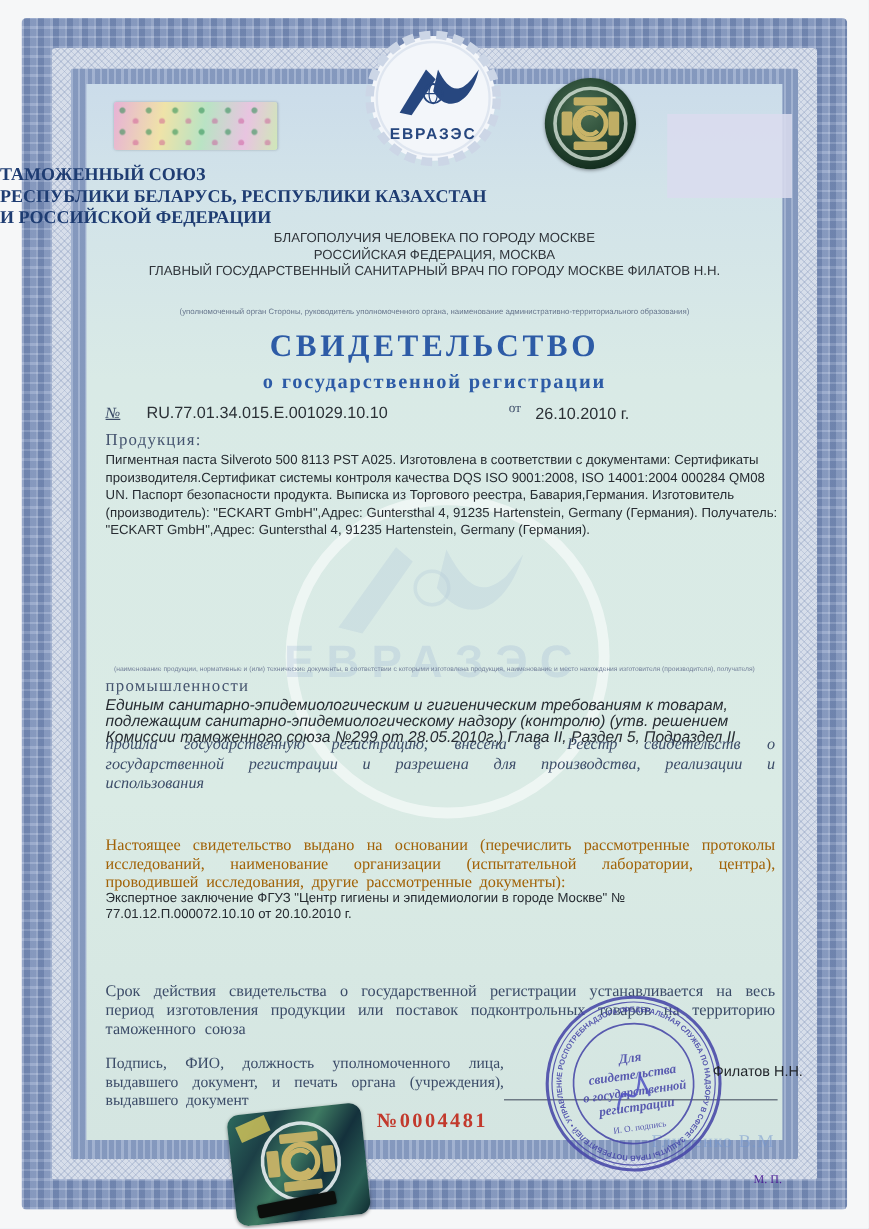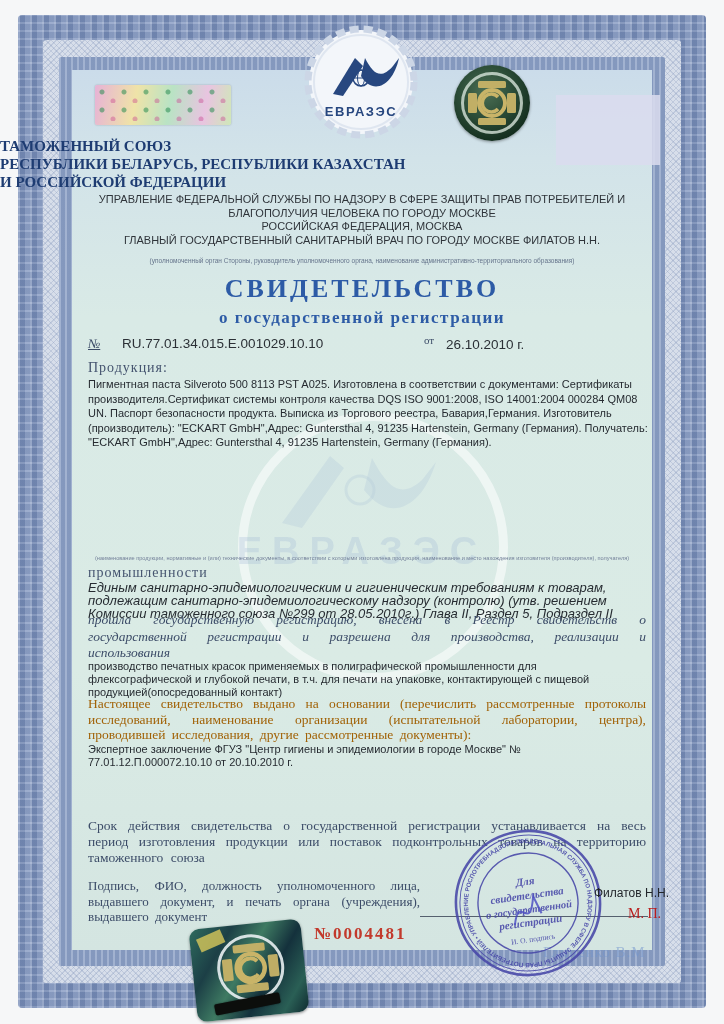--- a/index.html
+++ b/index.html
@@ -73,21 +73,21 @@
   .p-validity{position:absolute;left:88px;top:818px;width:558px;z-index:3;font-family:"Liberation Serif",serif;
       font-size:13.5px;line-height:16px;color:#3c4c68;text-align:justify;word-spacing:4px;}
   .p-sign{position:absolute;left:88px;top:878px;width:332px;z-index:3;font-family:"Liberation Serif",serif;
       font-size:13px;line-height:15.5px;color:#3c4c68;text-align:justify;word-spacing:3px;}
   
   .sig-line{position:absolute;left:420px;top:916px;width:228px;height:1px;background:#55606e;z-index:3;}
   .stamp{position:absolute;left:452px;top:827px;width:152px;height:152px;z-index:4;transform:rotate(-8deg);opacity:.88;}
   .filatov{position:absolute;left:594px;top:886px;z-index:5;font-size:12px;color:#22262b;}
   .faint-name{position:absolute;left:543px;top:944px;z-index:3;font-family:"Liberation Serif",serif;
       font-size:15px;color:rgba(115,150,205,.55);letter-spacing:1px;white-space:nowrap;}
-  .mp{position:absolute;left:628px;top:906px;z-index:5;font-family:"Liberation Serif",serif;font-size:14px;color:#b91c1c;}
+  .mp{position:absolute;left:628px;top:978px;z-index:5;font-family:"Liberation Serif",serif;font-size:10px;color:#4c1d95;}
   .serial{position:absolute;left:314px;top:924px;z-index:5;font-family:"Liberation Serif",serif;
       font-weight:bold;font-size:17px;letter-spacing:2px;color:#c2392c;}
   .holo-sticker{position:absolute;left:193px;top:924px;width:112px;height:93px;z-index:5;transform:rotate(-6deg);
       border-radius:10px;overflow:hidden;
       background:linear-gradient(125deg,#2e6b5e 0%,#1c3f46 25%,#3e7a62 45%,#14313c 65%,#2a5f55 85%,#0f2a30 100%);
       box-shadow:0 1px 3px rgba(0,0,0,.45);}
   .holo-sticker .patch1{position:absolute;left:8px;top:6px;width:26px;height:14px;background:#d8c85a;opacity:.8;transform:rotate(-18deg);}
   .holo-sticker svg{position:absolute;inset:0;}
   .holo-sticker .label{position:absolute;left:18px;bottom:8px;width:66px;height:11px;background:#0c0e0c;
       transform:rotate(-5deg);border-radius:2px;box-shadow:0 0 2px rgba(0,0,0,.6);}
@@ -146,21 +146,20 @@
 
   <div class="lavender-patch"></div>
 
   <div class="union-title">
     <div>ТАМОЖЕННЫЙ СОЮЗ</div>
     <div>РЕСПУБЛИКИ БЕЛАРУСЬ, РЕСПУБЛИКИ КАЗАХСТАН</div>
     <div>И РОССИЙСКОЙ ФЕДЕРАЦИИ</div>
   </div>
 
   <div class="authority">
-    <div>УПРАВЛЕНИЕ ФЕДЕРАЛЬНОЙ СЛУЖБЫ ПО НАДЗОРУ В СФЕРЕ ЗАЩИТЫ ПРАВ ПОТРЕБИТЕЛЕЙ И</div>
     <div>БЛАГОПОЛУЧИЯ ЧЕЛОВЕКА ПО ГОРОДУ МОСКВЕ</div>
     <div>РОССИЙСКАЯ ФЕДЕРАЦИЯ, МОСКВА</div>
     <div>ГЛАВНЫЙ ГОСУДАРСТВЕННЫЙ САНИТАРНЫЙ ВРАЧ ПО ГОРОДУ МОСКВЕ ФИЛАТОВ Н.Н.</div>
   </div>
 
   <div class="caption1">(уполномоченный орган Стороны, руководитель уполномоченного органа, наименование административно-территориального образования)</div>
 
   <div class="title-main">СВИДЕТЕЛЬСТВО</div>
   <div class="title-sub">о государственной регистрации</div>
 
@@ -171,21 +170,20 @@
   <div class="ot">от</div>
   <div class="date-val">26.10.2010 г.</div>
 
   <div class="serif-head lbl-product">Продукция:</div>
   <div class="p-product">Пигментная паста Silveroto 500 8113 PST A025. Изготовлена в соответствии с документами: Сертификаты производителя.Сертификат системы контроля качества DQS ISO 9001:2008, ISO 14001:2004 000284 QM08 UN. Паспорт безопасности продукта. Выписка из Торгового реестра, Бавария,Германия. Изготовитель (производитель): "ECKART GmbH",Адрес: Guntersthal 4, 91235 Hartenstein, Germany (Германия).  Получатель: "ECKART GmbH",Адрес: Guntersthal 4, 91235 Hartenstein, Germany (Германия).</div>
   <div class="caption2">(наименование продукции, нормативные и (или) технические документы, в соответствии с которыми изготовлена продукция, наименование и место нахождения изготовителя (производителя), получателя)</div>
 
   <div class="serif-head lbl-sootv">промышленности</div>
   <div class="p-req">Единым санитарно-эпидемиологическим и гигиеническим требованиям к товарам, подлежащим санитарно-эпидемиологическому надзору (контролю) (утв. решением Комиссии таможенного союза №299 от 28.05.2010г.) Глава II, Раздел 5, Подраздел II</div>
   <div class="p-reg">прошла государственную регистрацию, внесена в Реестр свидетельств о государственной регистрации и разрешена для производства, реализации и использования</div>
-  <div class="p-usage">производство печатных красок применяемых в полиграфической промышленности для флексографической и глубокой печати, в т.ч. для печати на упаковке, контактирующей с пищевой продукцией(опосредованный контакт)</div>
   <div class="p-basis">Настоящее свидетельство выдано на основании (перечислить рассмотренные протоколы исследований, наименование организации (испытательной лаборатории, центра), проводившей исследования, другие рассмотренные документы):</div>
   <div class="p-expert">Экспертное заключение ФГУЗ "Центр гигиены и эпидемиологии в городе Москве" №
 77.01.12.П.000072.10.10 от 20.10.2010 г.</div>
   <div class="p-validity">Срок действия свидетельства о государственной регистрации устанавливается на весь период изготовления продукции или поставок подконтрольных товаров на территорию таможенного союза</div>
   <div class="p-sign">Подпись, ФИО, должность уполномоченного лица, выдавшего документ, и печать органа (учреждения), выдавшего документ</div>
 
   <div class="sig-line"></div>
 
   <svg class="stamp" viewBox="0 0 152 152">
     <defs>

